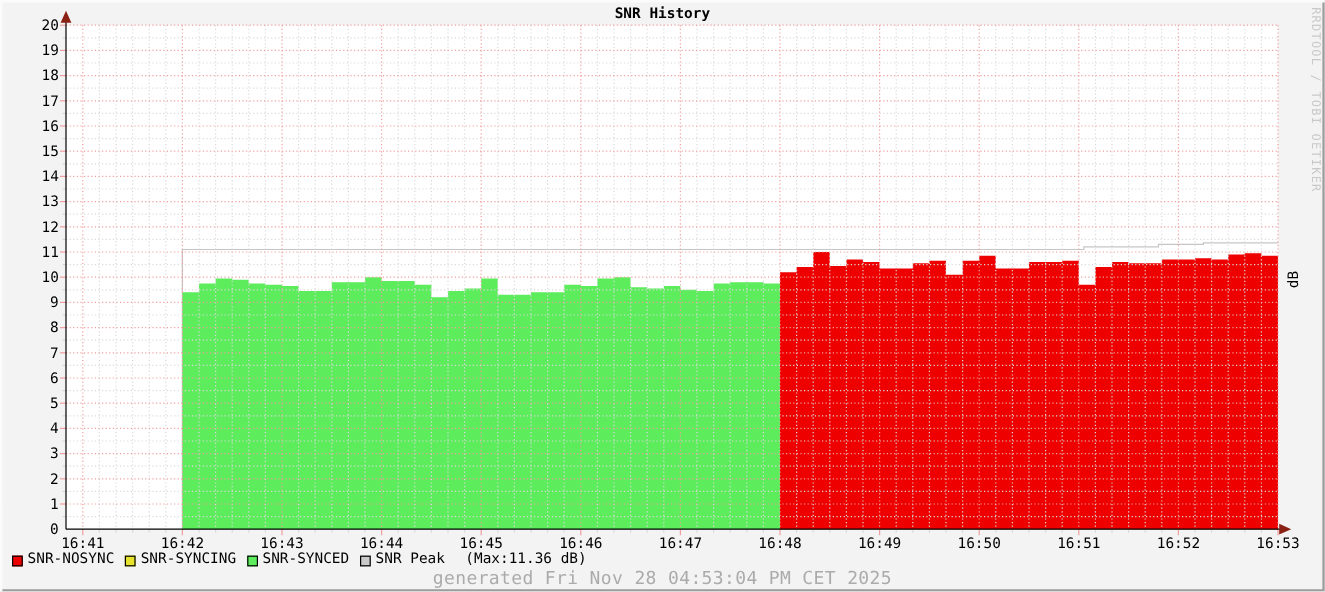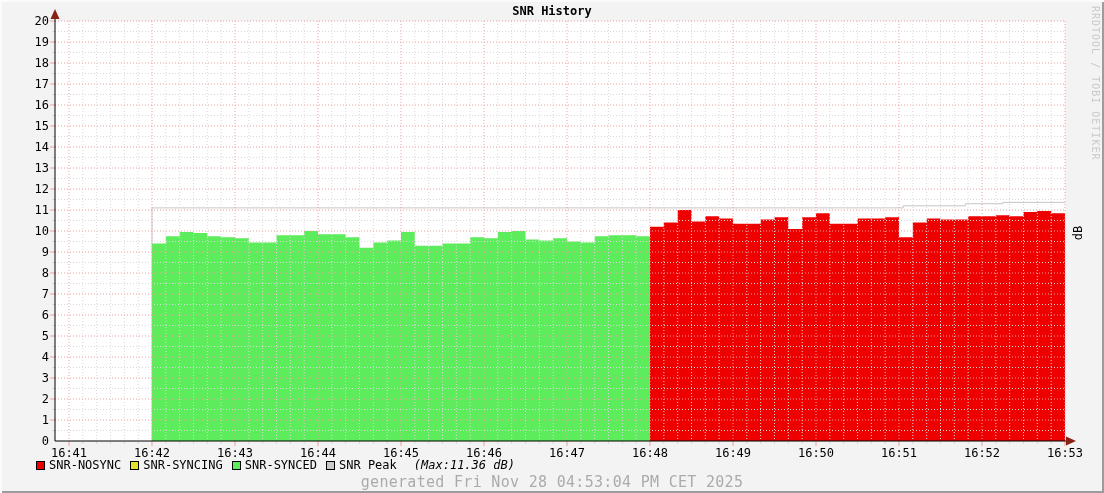--- a/index.html
+++ b/index.html
@@ -9,26 +9,26 @@
     box-shadow:inset 2px 2px 0 #fbfbfb, inset -2px -2px 0 #9c9c9c;
     overflow:hidden;
   }
   .graph *{box-sizing:border-box;}
   svg{position:absolute;left:0;top:0;font-family:"DejaVu Sans Mono","Liberation Mono",monospace;}
   .title{
     position:absolute;top:4px;left:0;width:1104px;text-align:center;
     font-size:12px;font-weight:bold;letter-spacing:0;
   }
   .legend{
-    position:absolute;left:10px;top:458px;display:flex;align-items:center;
-    font-size:12px;white-space:pre;margin-left:26px;
+    position:absolute;left:10px;top:458px;display:flex;align-items:flex-end;
+    font-size:12px;white-space:pre;
   }
   .sw{display:inline-block;width:9px;height:9px;border:1px solid #000;margin-right:4px;flex:none;}
   .lbl{margin-right:9px;}
-  .maxlbl{margin-left:8px;font-style:italic;}
+  .maxlbl{margin-left:8px;}
   .footer{
     position:absolute;top:473px;left:0;width:1104px;text-align:center;
     font-size:15px;color:#ababab;letter-spacing:0.3px;
   }
   .watermark{
     position:absolute;top:6px;right:3px;
     writing-mode:vertical-rl;
     font-size:10px;color:#c9c9c9;letter-spacing:1px;
   }
   .rlabel{

